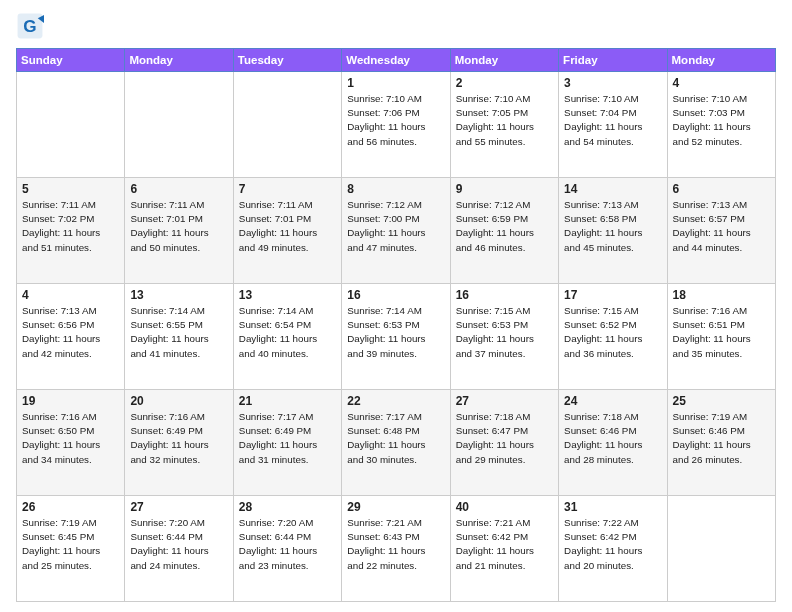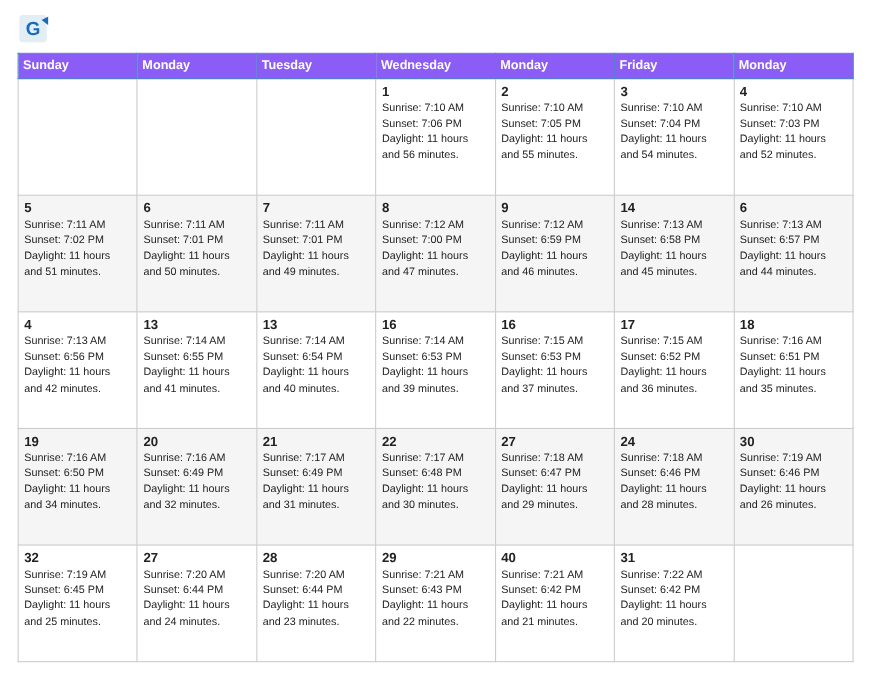--- a/index.html
+++ b/index.html
@@ -310,30 +310,30 @@
 and 29 minutes.</div>
           </td>
           <td>
             <span class="day-number">24</span>
             <div class="day-info" style="white-space: pre-line;">Sunrise: 7:18 AM
 Sunset: 6:46 PM
 Daylight: 11 hours
 and 28 minutes.</div>
           </td>
           <td>
-            <span class="day-number">30</span>
+            <span class="day-number">25</span>
             <div class="day-info" style="white-space: pre-line;">Sunrise: 7:19 AM
 Sunset: 6:46 PM
 Daylight: 11 hours
 and 26 minutes.</div>
           </td>
         </tr>
         <tr class="row-odd">
           <td>
-            <span class="day-number">32</span>
+            <span class="day-number">26</span>
             <div class="day-info" style="white-space: pre-line;">Sunrise: 7:19 AM
 Sunset: 6:45 PM
 Daylight: 11 hours
 and 25 minutes.</div>
           </td>
           <td>
             <span class="day-number">27</span>
             <div class="day-info" style="white-space: pre-line;">Sunrise: 7:20 AM
 Sunset: 6:44 PM
 Daylight: 11 hours

